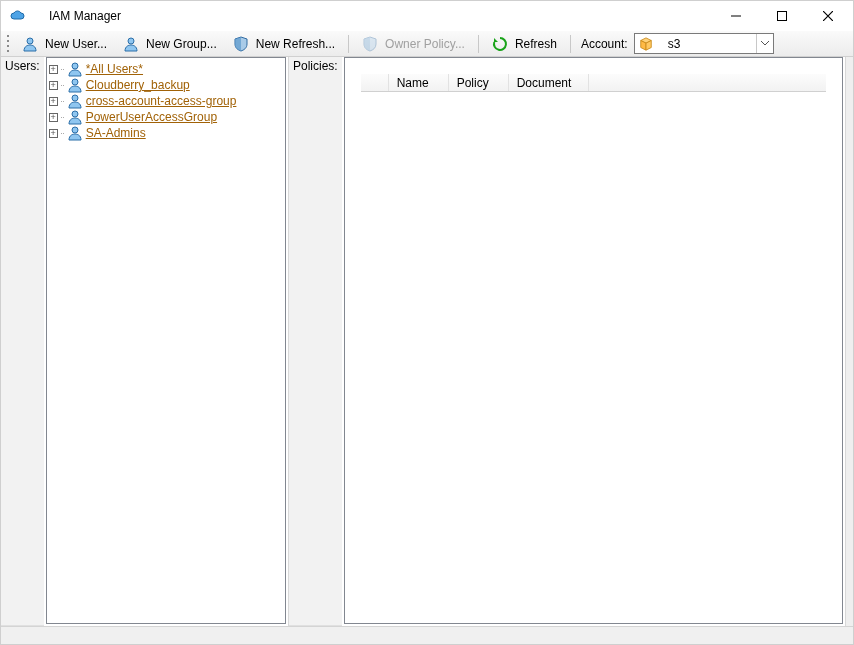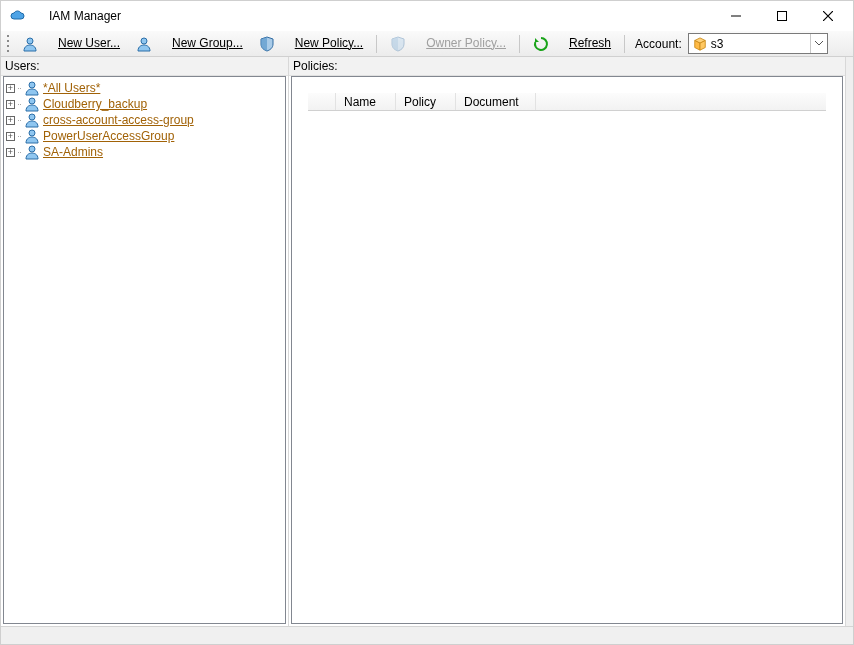--- a/index.html
+++ b/index.html
@@ -6,28 +6,28 @@
   html, body { margin: 0; padding: 0; width: 854px; height: 645px; background: #f0f0f0; }
   .window { width: 854px; height: 645px; background: #fff; display: flex; flex-direction: column; border: 1px solid #cfcfcf; }
   .titlebar { height: 30px; background: #fff; display: flex; align-items: center; padding: 0 2px 0 8px; }
   .titlebar .title { flex: 1; color: #000; display: flex; align-items: center; gap: 24px; }
   .win-controls { display: flex; }
   .win-btn { width: 46px; height: 30px; display: flex; align-items: center; justify-content: center; color: #000; }
   .win-btn svg { pointer-events: none; }
   .toolbar { height: 26px; background: linear-gradient(#fafafa, #ececec); border-bottom: 1px solid #d0d0d0; display: flex; align-items: center; padding: 0 4px; gap: 2px; }
   .grip { width: 6px; height: 18px; display: flex; flex-direction: column; justify-content: space-between; margin-right: 2px; }
   .grip span { width: 2px; height: 2px; background: #8a8a8a; display: block; margin-left: 2px; }
-  .tbtn { display: flex; align-items: flex-start; gap: 20px; padding: 2px 6px; border: 1px solid transparent; border-radius: 3px; cursor: default; color: #000; text-decoration: underline; }
+  .tbtn { display: flex; align-items: center; gap: 7px; padding: 2px 6px; border: 1px solid transparent; border-radius: 3px; cursor: default; color: #000; }
   .tbtn.disabled { color: #a0a0a0; }
   .tb-sep { width: 1px; height: 18px; background: #c8c8c8; margin: 0 4px; }
   .account-label { padding: 0 4px 0 4px; }
-  .account-select { position: relative; width: 140px; height: 21px; border: 1px solid #7a7a7a; background: #fff; display: flex; align-items: center; padding: 0 18px 0 4px; gap: 4px; }
+  .account-select { position: relative; width: 140px; height: 21px; border: 1px solid #7a7a7a; background: #fff; display: flex; align-items: center; padding: 0 18px 0 4px; gap: 15px; }
   .account-select .chev-btn { position: absolute; right: 0; top: 0; bottom: 0; width: 17px; border-left: 1px solid #c8c8c8; display:flex; align-items:center; justify-content:center; }
   .body-row { flex: 1; display: flex; overflow: hidden; }
-  .pane { display: flex; flex-direction: column; background: #fff; }
+  .pane { display: flex; flex-direction: row; background: #fff; }
   .pane-left { width: 288px; border-right: 1px solid #d8d8d8; }
   .pane-right { flex: 1; border-right: 1px solid #d8d8d8; }
   .right-gutter { width: 7px; background: #efefef; }
   .pane-label { padding: 2px 4px; color: #000; background: #f2f2f2; border-bottom: 1px solid #e0e0e0; }
   .pane-body { flex: 1; border: 1px solid #828790; margin: 0 2px 2px 2px; background: #fff; overflow: auto; padding: 3px 2px; }
   .tree { }
   .tree-row { display: flex; align-items: center; height: 16px; gap: 3px; }
   .tree-toggle { width: 9px; height: 9px; border: 1px solid #666; display: flex; align-items: center; justify-content: center; font-size: 9px; line-height: 7px; color: #555; background:#fff; }
   .tree-dots { height: 1px; width: 3px; border-top: 1px dotted #aaa; }
   .tree-text { color: #a16207; text-decoration: underline; }
@@ -114,21 +114,21 @@
       <svg class="user-icon">
           <use href="#sym-user"></use>
         </svg>
       <span>New Group...</span>
     </div>
 
     <div class="tbtn">
       <svg class="policy-icon">
           <use href="#sym-shield"></use>
         </svg>
-      <span>New Policy...</span>
+      <span>New Refresh...</span>
     </div>
 
     <div class="tb-sep"></div>
 
     <div class="tbtn disabled">
       <svg class="policy-icon" style="opacity:.35">
           <use href="#sym-shield"></use>
         </svg>
       <span>Owner Policy...</span>
     </div>

